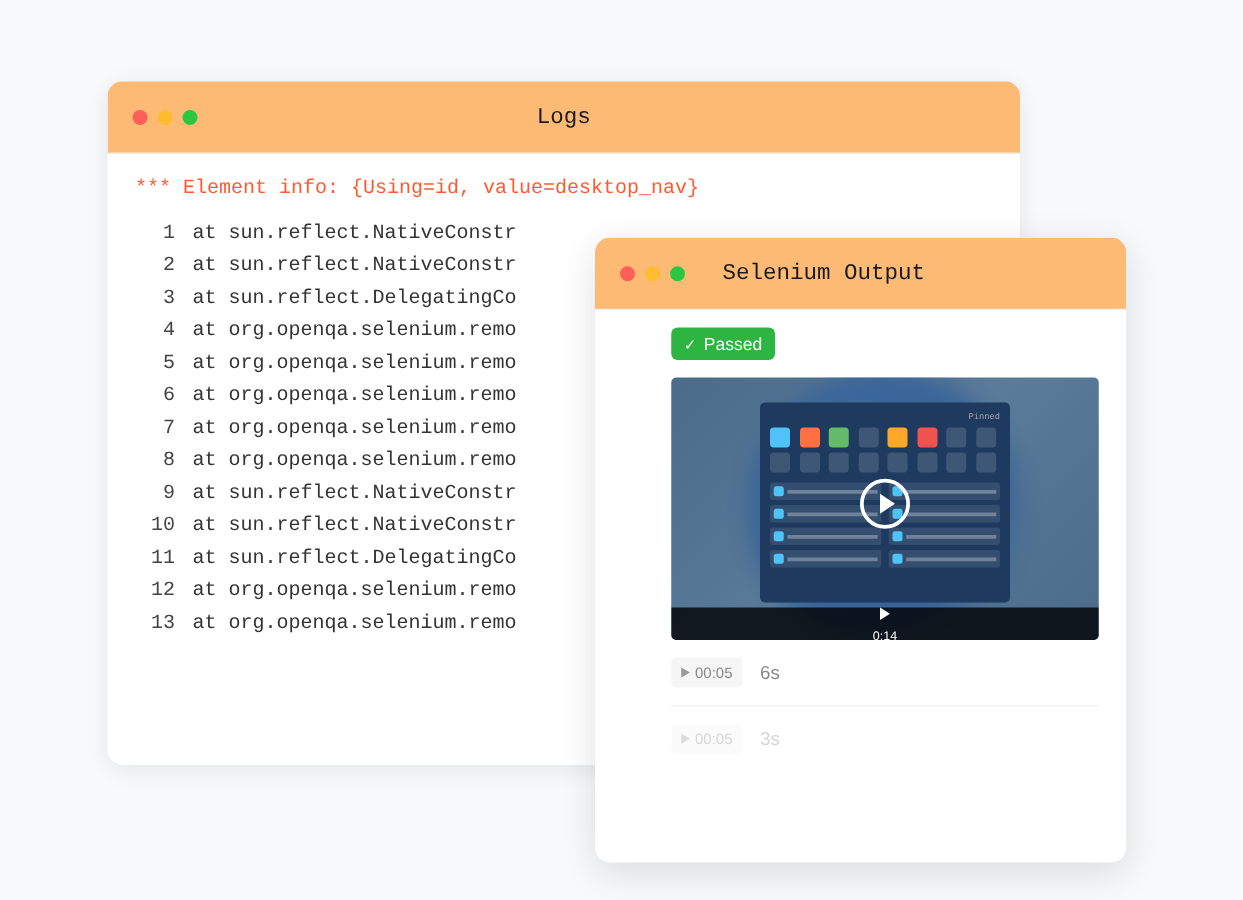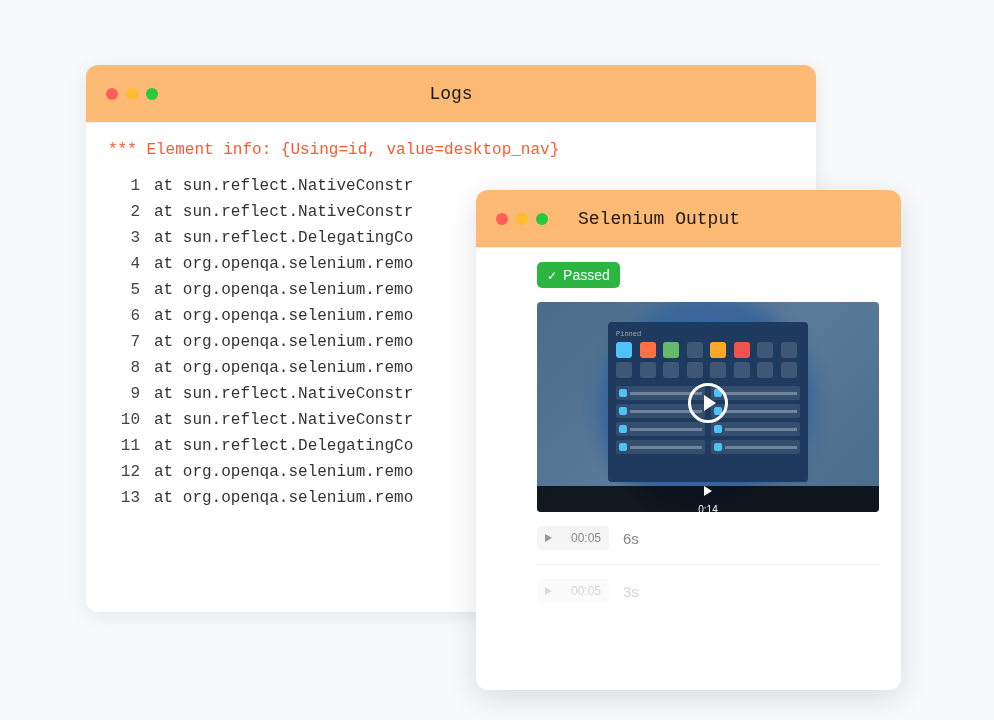--- a/index.html
+++ b/index.html
@@ -127,20 +127,21 @@
       border-radius: 4px;
       position: relative;
       overflow: hidden;
     }
     .video-bg {
       position: absolute;
       inset: 0;
       display: flex;
       align-items: center;
       justify-content: center;
+      text-align: right;
     }
     .rose {
       position: absolute;
       width: 220px;
       height: 220px;
       background: radial-gradient(circle at 40% 40%, #3a6ba8 0%, #2a5b98 60%, transparent 80%);
       border-radius: 50%;
       filter: blur(8px);
       opacity: 0.7;
     }
@@ -263,21 +264,21 @@
       border-bottom: 1px solid #f0f0f0;
       font-family: -apple-system, sans-serif;
     }
     .step-row:last-child { border-bottom: none; opacity: 0.35; }
     .step-time {
       background: #f5f5f5;
       padding: 5px 8px;
       border-radius: 4px;
       display: flex;
       align-items: center;
-      gap: 19px;
+      gap: 4px;
       font-size: 12px;
       color: #888;
     }
     .step-label {
       flex: 1;
       font-size: 15px;
       color: #444;
     }
     .step-duration {
       font-size: 15px;

